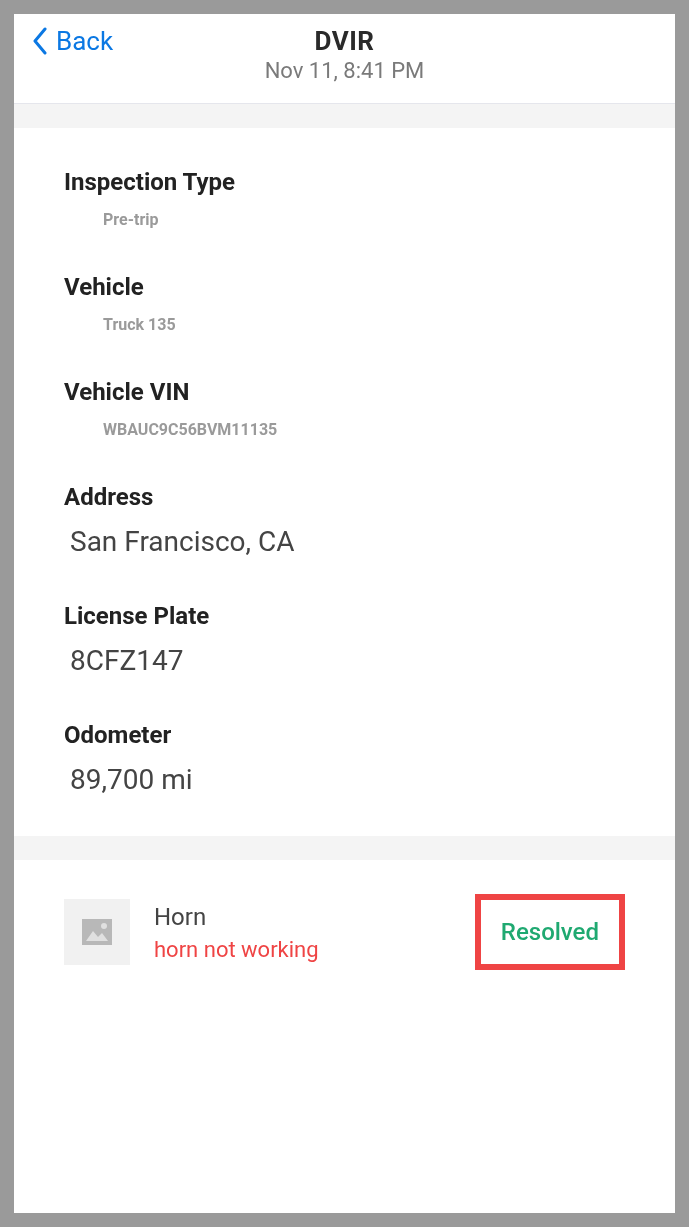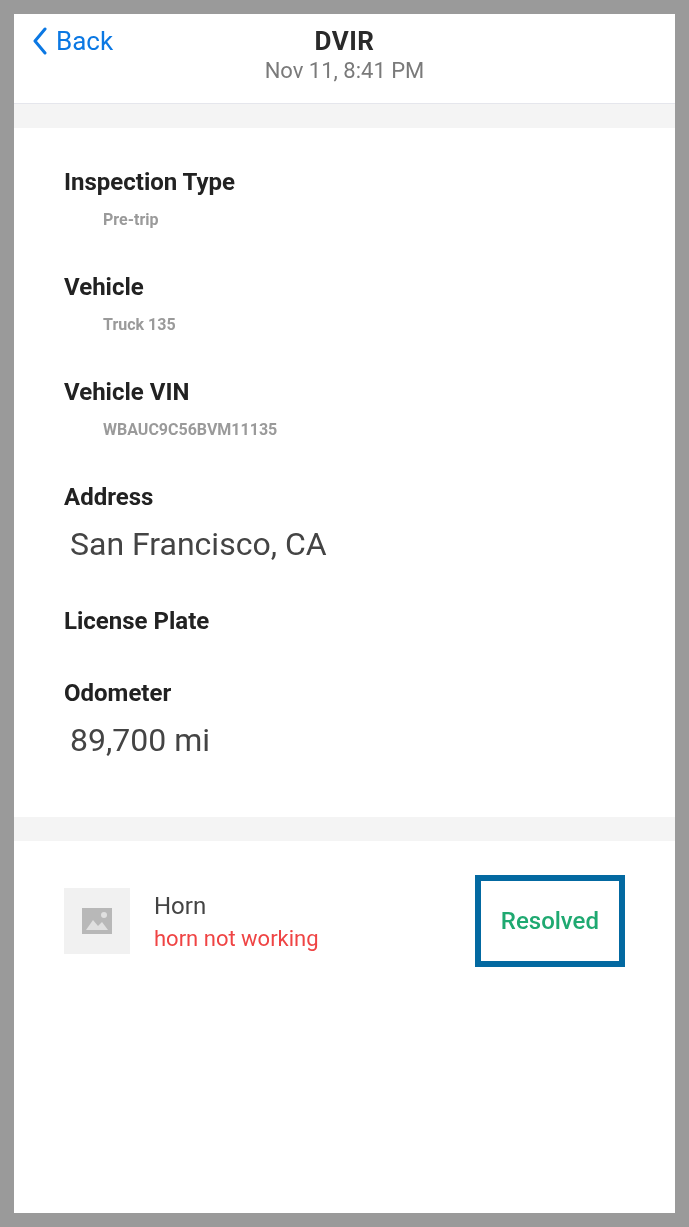--- a/index.html
+++ b/index.html
@@ -71,36 +71,36 @@
       background: #f4f4f4;
     }
     .content {
       padding: 40px 50px 30px 50px;
       background: #fff;
     }
     .field {
       margin-bottom: 44px;
     }
     .field:last-child {
-      margin-bottom: 28px;
+      margin-bottom: 10px;
     }
     .field-label {
       font-size: 24px;
       font-weight: 700;
       color: #222;
       margin-bottom: 14px;
     }
     .field-value {
       font-size: 16px;
       font-weight: 700;
       color: #9a9a9a;
       margin-left: 39px;
     }
     .field-value-dark {
-      font-size: 32px;
+      font-size: 28px;
       font-weight: 400;
       color: #444;
       padding-left: 6px;
     }
     .defects-section {
       padding: 34px 50px 20px 50px;
       background: #fff;
     }
     .defects-title {
       font-size: 24px;
@@ -136,22 +136,22 @@
       font-weight: 400;
       color: #444;
       margin-bottom: 6px;
     }
     .defect-desc {
       font-size: 22px;
       font-weight: 400;
       color: #ef4444;
     }
     .status-badge-wrap {
-      border: 6px solid #0369a1;
-      padding: 18px 6px;
+      border: 6px solid #ef4444;
+      padding: 10px 6px;
       flex-shrink: 0;
     }
     .status-badge {
       color: #1fa971;
       font-size: 24px;
       font-weight: 500;
       padding: 8px 14px;
     }
   </style>
 </head>
@@ -191,20 +191,21 @@
       <div class="field-value">WBAUC9C56BVM11135</div>
     </div>
 
     <div class="field">
       <div class="field-label">Address</div>
       <div class="field-value-dark">San Francisco, CA</div>
     </div>
 
     <div class="field">
       <div class="field-label">License Plate</div>
+      <div class="field-value-dark">8CFZ147</div>
     </div>
 
     <div class="field">
       <div class="field-label">Odometer</div>
       <div class="field-value-dark">89,700 mi</div>
     </div>
 
   </div>
 
   <div class="section-gap"></div>

